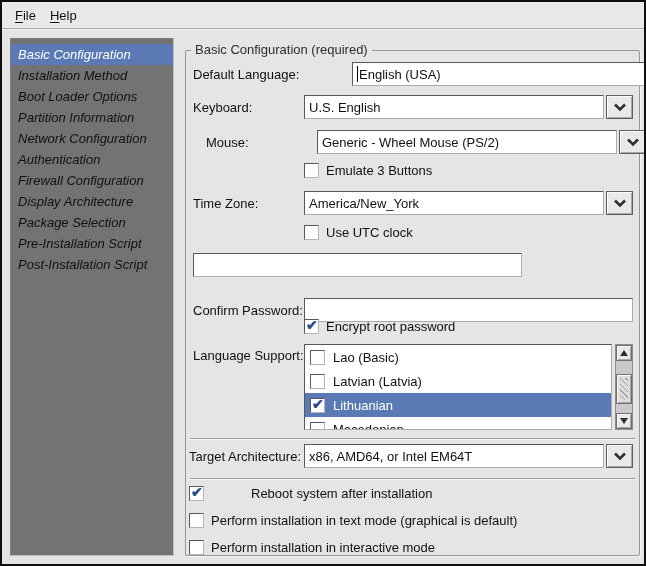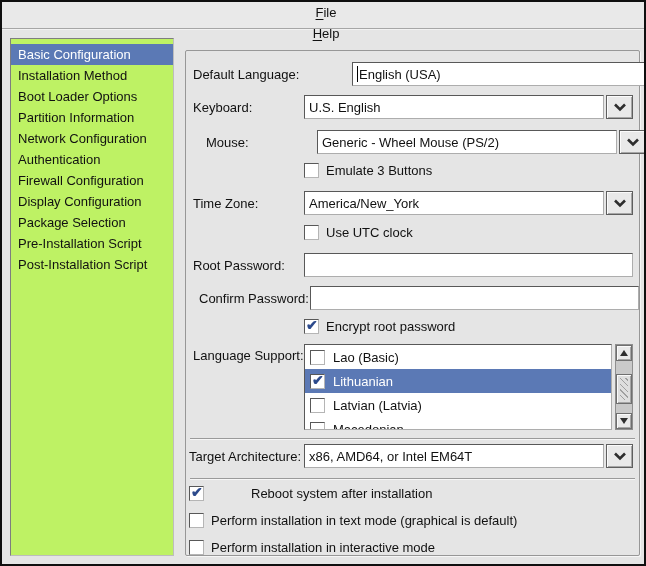--- a/index.html
+++ b/index.html
@@ -8,30 +8,29 @@
     position:relative; width:646px; height:566px;
     background:#e5e5e5; border:2px solid #0f0f0f;
     font-family:"Liberation Sans", sans-serif; font-size:13px; color:#111;
     overflow:hidden;
   }
   
   .menubar {
     height:27px; display:flex; align-items:center; padding-left:6px;
     border-bottom:1px solid #a6a6a6; box-shadow:0 1px 0 #f2f2f2;
     background:#e9e9e9;
-    flex-direction:column;
   }
   .menu-item { padding:3px 7px; cursor:default; }
   .menu-item .mn { text-decoration:underline; text-underline-offset:2px; }
   
   .sidebar {
     position:absolute; left:8px; top:36px; width:164px; height:518px;
-    background:#bef264; border:1px solid #7e7e7e;
+    background:#737373; border:1px solid #7e7e7e;
     border-right-color:#bdbdbd; border-bottom-color:#bdbdbd;
-    padding-top:5px; overflow:hidden;
+    padding-top:5px; overflow:hidden;font-style:italic;
   }
   .side-item { height:21px; line-height:21px; padding-left:7px; white-space:nowrap; }
   .side-item.selected { background:#5b79b5; color:#fff; }
   
   .groupbox {
     position:absolute; left:183px; top:48px; width:455px; height:506px;
     border:1px solid #979797; border-radius:2px;
     box-shadow:1px 1px 0 #f6f6f6;
   }
   .group-title {
@@ -101,21 +100,21 @@
   .sep { position:absolute; left:4px; right:4px; height:2px;
          border-top:1px solid #9a9a9a; border-bottom:1px solid #f6f6f6; }
   
   #row-default-language { left:7px;  top:11px;gap:48px; }
   #row-keyboard         { left:7px;  top:44px; }
   #row-mouse            { left:20px;  top:79px; }
   #row-emulate          { left:118px; top:112px; }
   #row-timezone         { left:7px;  top:140px; }
   #row-utc              { left:118px; top:174px; }
   #row-rootpw           { left:7px;  top:202px; }
-  #row-confirmpw        { left:7px;  top:235px;margin-left:6px; }
+  #row-confirmpw        { left:7px;  top:247px; }
   #row-encrypt          { left:118px; top:268px; }
   #row-langsup          { left:7px;  top:293px; align-items:flex-start; }
   #row-langsup .field-label { padding-top:4px; }
   #sep-1                { top:387px; }
   #row-target           { left:3px;  top:393px; }
   #sep-2                { top:427px; }
   #row-reboot           { left:3px;  top:435px;gap:40px; }
   #row-textmode         { left:3px;  top:462px; }
   #row-interactive      { left:3px;  top:489px; }
 </style>
@@ -130,27 +129,28 @@
   </div>
 
   <div class="sidebar">
       <div class="side-item selected">Basic Configuration</div>
       <div class="side-item">Installation Method</div>
       <div class="side-item">Boot Loader Options</div>
       <div class="side-item">Partition Information</div>
       <div class="side-item">Network Configuration</div>
       <div class="side-item">Authentication</div>
       <div class="side-item">Firewall Configuration</div>
-      <div class="side-item">Display Configuration</div>
+      <div class="side-item">Display Architecture</div>
       <div class="side-item">Package Selection</div>
       <div class="side-item">Pre-Installation Script</div>
       <div class="side-item">Post-Installation Script</div>
     </div>
 
   <div class="groupbox">
+    <div class="group-title">Basic Configuration (required)</div>
 
     <div class="row" id="row-default-language">
       <div class="field-label">Default Language:</div>
       <div class="entry combo-entry">
           <span class="caret"></span>
           <span>English (USA)</span>
         </div>
       <div class="combo-btn">
           <span><svg width="14" height="9">
               <path d="M2 1.5 L7 6.5 L12 1.5" fill="none" stroke="#2e2e2e" stroke-width="2.6"></path>
@@ -198,51 +198,50 @@
             </svg></span>
         </div>
     </div>
 
     <div class="row" id="row-utc">
       <span class="checkbox"></span>
       <span>Use UTC clock</span>
     </div>
 
     <div class="row" id="row-rootpw">
-      <div class="field-label">Root Password:</div>
       <input class="entry wide-entry" type="text" value="" style="">
     </div>
 
     <div class="row" id="row-confirmpw">
       <div class="field-label">Confirm Password:</div>
       <input class="entry wide-entry" type="text" value="" style="">
     </div>
 
     <div class="row" id="row-encrypt">
       <span class="checkbox checked"></span>
       <span>Encrypt root password</span>
     </div>
 
     <div class="row" id="row-langsup">
       <div class="field-label">Language Support:</div>
       <div class="listbox">
           <div class="list-row">
             <span class="checkbox"></span>
             <span>Lao (Basic)</span>
           </div>
+          <div class="list-row">
+            <span class="checkbox"></span>
+            <span>Latvian (Latvia)</span>
+          </div>
           <div class="list-row selected">
             <span class="checkbox checked"></span>
             <span>Lithuanian</span>
           </div>
           <div class="list-row">
             <span class="checkbox"></span>
-            <span>Latvian (Latvia)</span>
-          </div>
-          <div class="list-row">
-            <span class="checkbox"></span>
             <span>Macedonian</span>
           </div>
         </div>
       <div class="scrollbar">
         <div class="sb-btn sb-up">
             <span class="tri-up"></span>
           </div>
         <div class="sb-thumb"></div>
         <div class="sb-btn sb-down">
             <span class="tri-down"></span>

